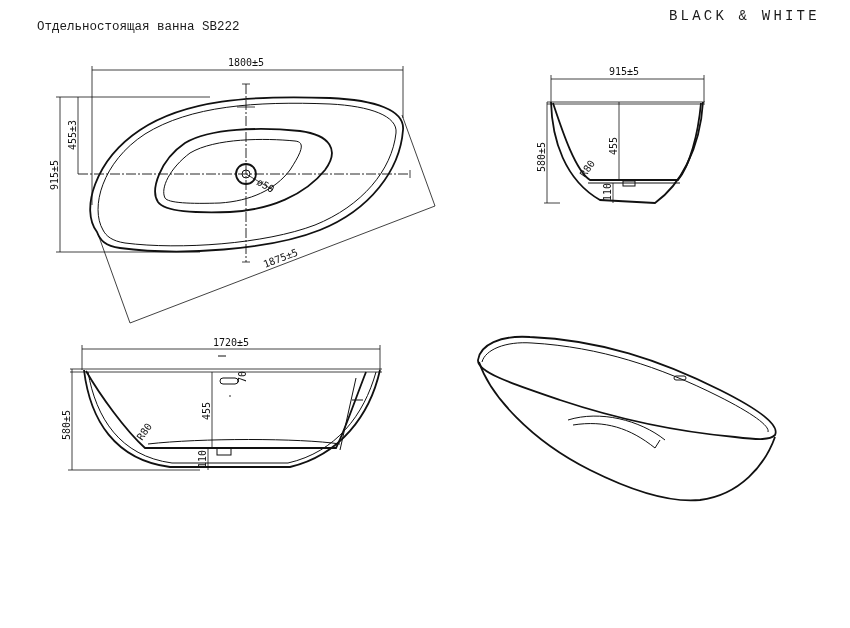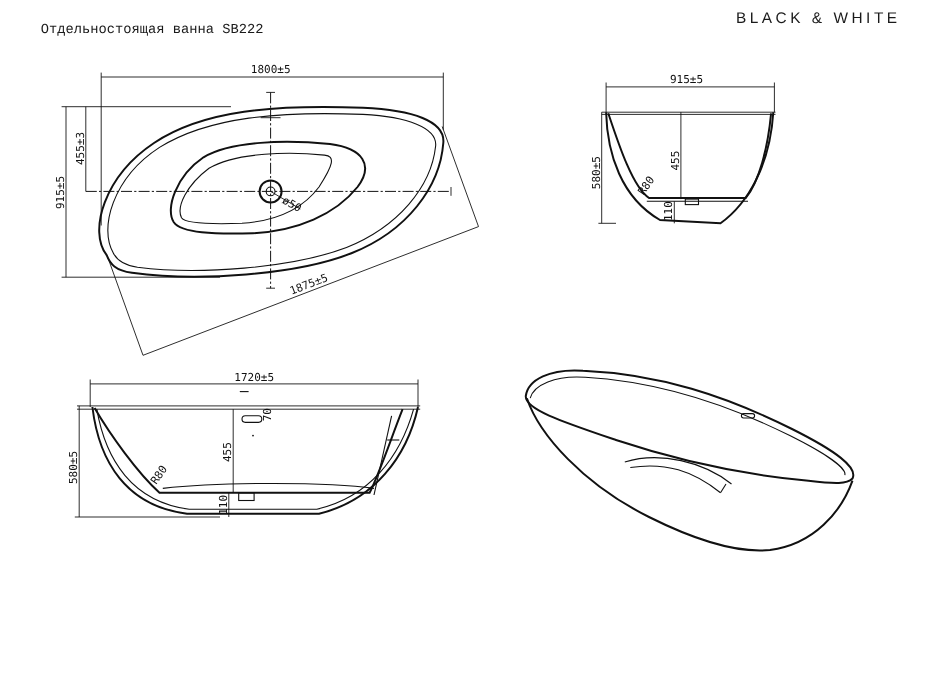--- a/index.html
+++ b/index.html
@@ -4,21 +4,21 @@
 <style>
   html, body { margin: 0; padding: 0; background: #ffffff; }
   body { width: 850px; height: 628px; position: relative; overflow: hidden; }
   .title {
     position: absolute; left: 37px; top: 20px;
     font-family: Liberation Mono, monospace;
     font-size: 12.5px; color: #1a1a1a; white-space: nowrap;
   }
   .brand {
     position: absolute; left: 669px; top: 8px;
-    font-family: Liberation Sans, sans-serif;
+    font-family: Liberation Mono, monospace;
     font-size: 14px; letter-spacing: 3.2px; color: #1a1a1a; white-space: nowrap;
     font-weight: 300;
   }
   svg.drawing { position: absolute; left: 0; top: 0; }
   svg text { font-family: "DejaVu Sans Mono", "Liberation Mono", monospace; font-size: 10px; fill: #111; }
   .ln { stroke: #111; fill: none; stroke-width: 1; }
   .thick { stroke: #111; fill: none; stroke-width: 1.8; }
   .thin { stroke: #111; fill: none; stroke-width: 0.8; }
   .cl { stroke: #111; fill: none; stroke-width: 0.9; stroke-dasharray: 10 2 2 2; }
 </style>

